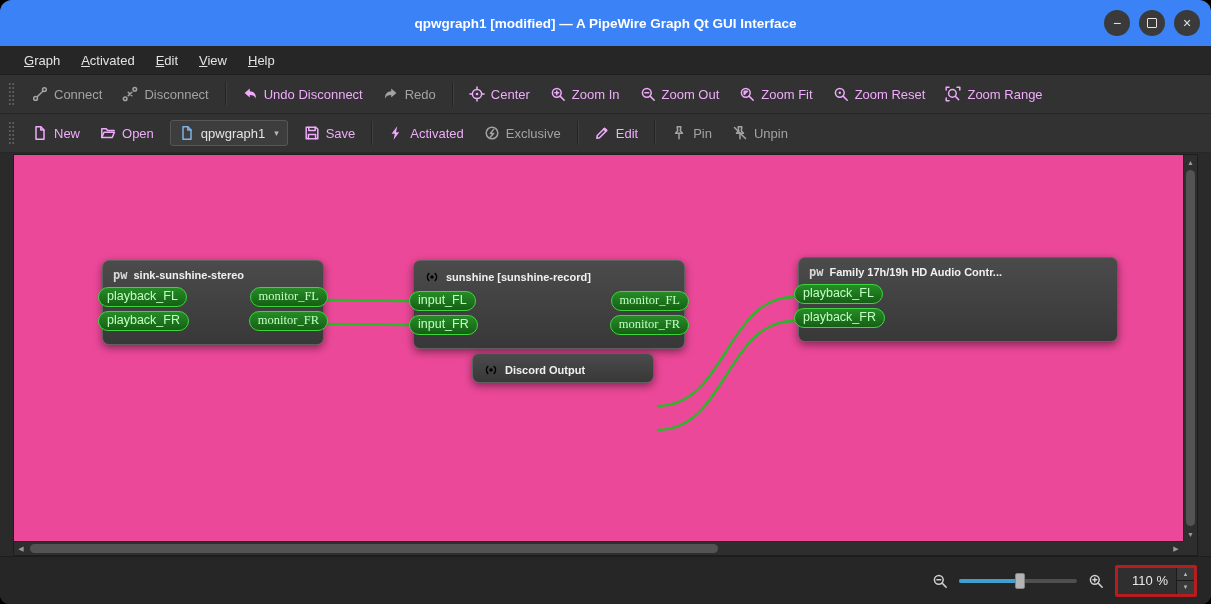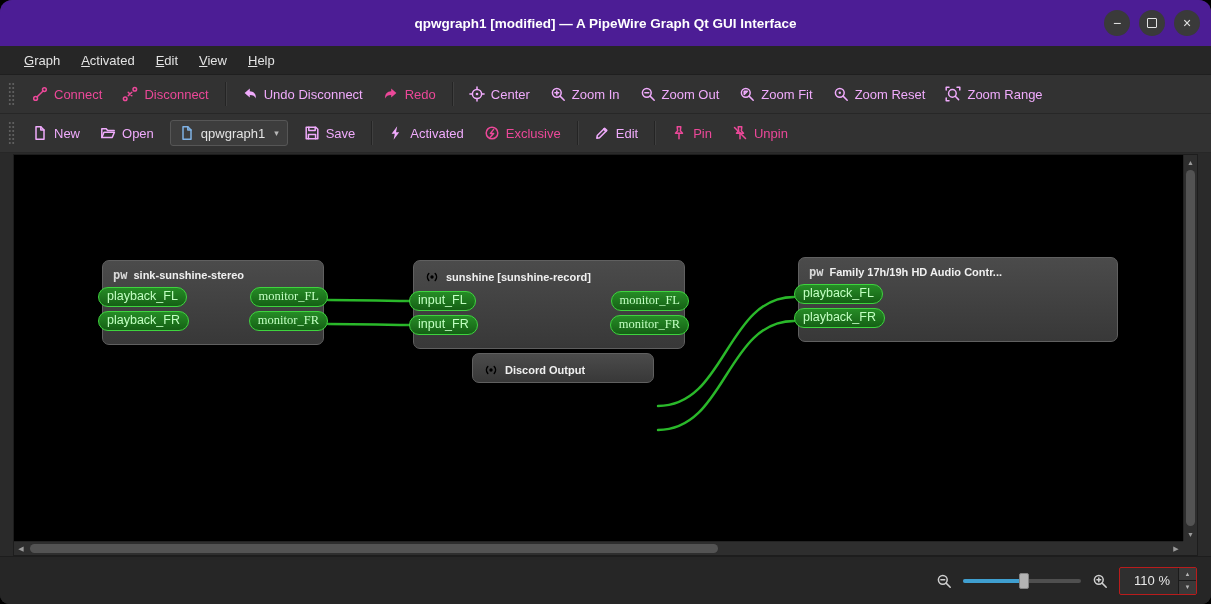--- a/index.html
+++ b/index.html
@@ -1,50 +1,50 @@
 <!DOCTYPE html>
 <html style="--port-green: #3ed43e; --slider-blue: #3f9fd0; --file-blue: #7fb2e5;"><head>
 <meta charset="utf-8">
 <style>
   html,body{margin:0;padding:0;background:#000;width:1211px;height:604px;overflow:hidden;
     font-family:"Liberation Sans",sans-serif;-webkit-font-smoothing:antialiased;}
   .window{position:absolute;inset:0;border-radius:12px 12px 9px 9px;overflow:hidden;
     background:#2c2c2c;display:flex;flex-direction:column;}
   
-  .titlebar{height:46px;flex:0 0 auto;background:#4c1d95;position:relative;
+  .titlebar{height:46px;flex:0 0 auto;background:#3b82f6;position:relative;
     display:flex;align-items:center;justify-content:center;}
   .title{color:#fff;font-size:13.5px;font-weight:bold;}
   .win-controls{position:absolute;right:11px;top:0;height:100%;display:flex;align-items:center;gap:9px;}
   .winbtn{width:26px;height:26px;border-radius:50%;background:#3a3a3a;color:#e4e4e4;
     display:flex;align-items:center;justify-content:center;font-size:14px;line-height:1;}
   .maxglyph{width:8px;height:8px;border:1.2px solid #e4e4e4;border-radius:1px;display:block;}
   
   .menubar{height:28px;flex:0 0 auto;background:#262626;border-bottom:1px solid #1f1f1f;
     display:flex;align-items:center;padding:0 14px;gap:1px;}
   .menu-item{color:#e3e3e3;font-size:13px;padding:4px 10px;border-radius:3px;white-space:nowrap;}
   .menu-item::first-letter{text-decoration:underline;}
   
   .toolbar{height:38px;flex:0 0 auto;background:#323232;border-bottom:1px solid #272727;
     display:flex;align-items:center;padding:0 8px 0 6px;gap:2px;}
   .grip{width:7px;height:24px;margin:0 6px 0 2px;
     background-image:radial-gradient(circle,#5e5e5e 1px,transparent 1.3px);background-size:3.5px 4px;}
   .tb-btn{display:flex;align-items:center;gap:6px;padding:5px 9px;color:#f0abfc;font-size:13px;
     border-radius:3px;white-space:nowrap;}
-  .tb-btn.disabled{color:#ec4899;}
+  .tb-btn.disabled{color:#a3a3a3;}
   .tb-sep{width:1px;height:24px;background:#242424;box-shadow:1px 0 0 #3f3f3f;margin:0 5px;}
   .tb-combo{display:flex;align-items:center;gap:6px;padding:4px 8px;margin:0 5px;background:#3d3d3d;
     border:1px solid #565656;border-radius:3px;color:#e4e4e4;font-size:13px;white-space:nowrap;}
   .combo-arrow{font-size:9px;color:#b8b8b8;margin-left:3px;}
   .icon{display:flex;align-items:center;justify-content:center;line-height:1;}
   .icon.pw{font-family:"DejaVu Sans Mono",monospace;font-size:12px;font-weight:bold;color:#d8d8d8;}
   
   .main-wrap{flex:1;min-height:0;padding:1px 13px 0;background:#2a2a2a;display:flex;}
   .main{flex:1;min-width:0;display:grid;grid-template-columns:1fr 14px;grid-template-rows:1fr 14px;
     border:1px solid #1d1d1d;}
-  .canvas{position:relative;overflow:hidden;background:#000000;}
+  .canvas{position:relative;overflow:hidden;background:#ec4899;}
   .connections{position:absolute;inset:0;pointer-events:none;}
   .vscroll{position:relative;background:#2e2e2e;border-left:1px solid #232323;display:flex;
     flex-direction:column;align-items:center;}
   .hscroll{position:relative;background:#2e2e2e;border-top:1px solid #232323;display:flex;align-items:center;}
   .scroll-arrow{width:14px;height:14px;display:flex;align-items:center;justify-content:center;
     color:#9a9a9a;font-size:7px;flex:0 0 auto;}
   .scroll-arrow.push-right{margin-left:auto;}
   .vthumb{position:absolute;left:2px;right:2px;top:15px;bottom:15px;background:#535353;border-radius:5px;}
   .hthumb{position:absolute;top:2px;bottom:2px;left:16px;width:688px;background:#535353;border-radius:5px;}
   .corner{background:#2e2e2e;}
@@ -62,21 +62,21 @@
   .port.out{margin-left:auto;margin-right:-5px;font-family:Liberation Serif, serif;}
   
   .statusbar{height:47px;flex:0 0 auto;background:#262626;border-top:1px solid #1d1d1d;
     display:flex;align-items:center;justify-content:flex-end;gap:11px;padding:0 14px;}
   .sb-icon{color:#cfcfcf;display:flex;}
   .slider{width:118px;height:18px;position:relative;display:flex;align-items:center;}
   .slider-track{width:100%;height:4px;background:#4f4f4f;border-radius:2px;}
   .slider-fill{position:absolute;left:0;width:52%;height:4px;background:var(--slider-blue,#3f9fd0);border-radius:2px;}
   .slider-handle{position:absolute;left:calc(52% - 5px);width:10px;height:16px;background:#b3b3b3;
     border:1px solid #848484;border-radius:2px;box-sizing:border-box;}
-  .spinbox{display:flex;align-items:stretch;background:#2f2f2f;border:1px solid #b91c1c;border-radius:2px;height:26px;}
+  .spinbox{display:flex;align-items:stretch;background:#2f2f2f;border:3px solid #b91c1c;border-radius:2px;height:26px;}
   .spin-value{color:#e8e8e8;font-size:13px;padding:0 8px;min-width:42px;text-align:right;
     display:flex;align-items:center;justify-content:flex-end;}
   .spin-btns{display:flex;flex-direction:column;border-left:1px solid #1b1b1b;}
   .spin-btn{width:17px;flex:1;background:#3a3a3a;color:#b5b5b5;font-size:6px;
     display:flex;align-items:center;justify-content:center;}
   .spin-btn + .spin-btn{border-top:1px solid #1b1b1b;}
 </style>
 </head>
 <body>
 

